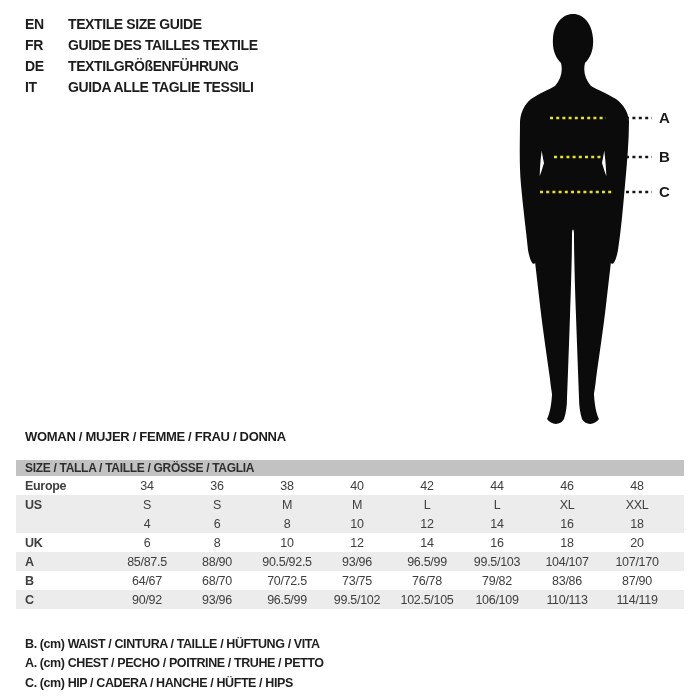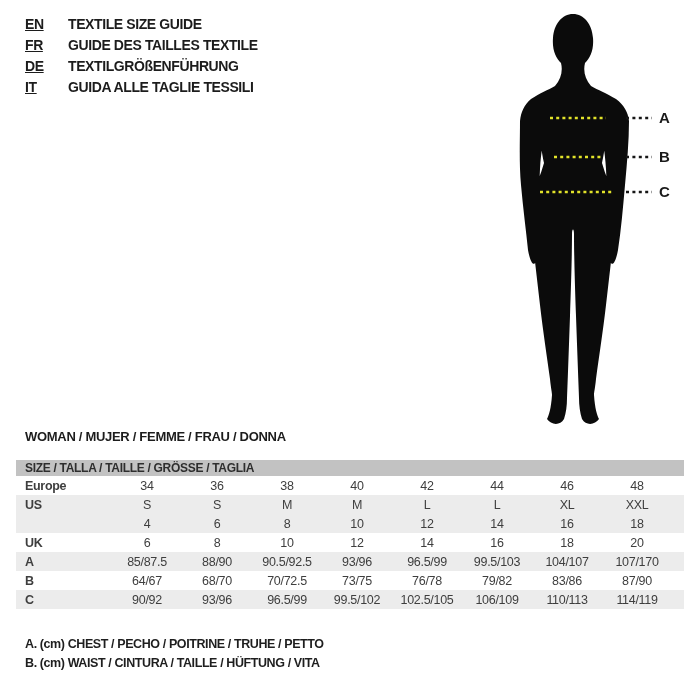--- a/index.html
+++ b/index.html
@@ -8,21 +8,20 @@
     font-family:"Liberation Sans", sans-serif;overflow:hidden;
   }
   .canvas{position:absolute;inset:0;width:700px;height:700px;background:#fff;}
 
   
   .lang-block{position:absolute;left:25px;top:13px;}
   .lang-row{display:flex;height:21px;align-items:center;}
   .lang-code{
     width:43px;font-size:14px;font-weight:700;color:#1c1c1c;
     letter-spacing:-0.4px;
-    text-decoration:underline;
   }
   .lang-text{
     font-size:14px;font-weight:700;color:#1c1c1c;letter-spacing:-0.4px;
     white-space:nowrap;
   }
 
   
   .figure{position:absolute;left:475px;top:0;width:210px;height:435px;}
 
   
@@ -227,17 +226,18 @@
           <div class="tcell">99.5/102</div>
           <div class="tcell">102.5/105</div>
           <div class="tcell">106/109</div>
           <div class="tcell">110/113</div>
           <div class="tcell">114/119</div>
         </div>
       </div>
   </div>
 
   <div class="legend" id="legendBlock">
+      <div class="legend-row">B. (cm) WAIST / CINTURA / TAILLE / HÜFTUNG / VITA</div>
       <div class="legend-row">A. (cm) CHEST / PECHO / POITRINE / TRUHE / PETTO</div>
-      <div class="legend-row">B. (cm) WAIST / CINTURA / TAILLE / HÜFTUNG / VITA</div>
+      <div class="legend-row">C. (cm) HIP / CADERA / HANCHE / HÜFTE / HIPS</div>
     </div>
 
 </div>
 
 </body></html>

